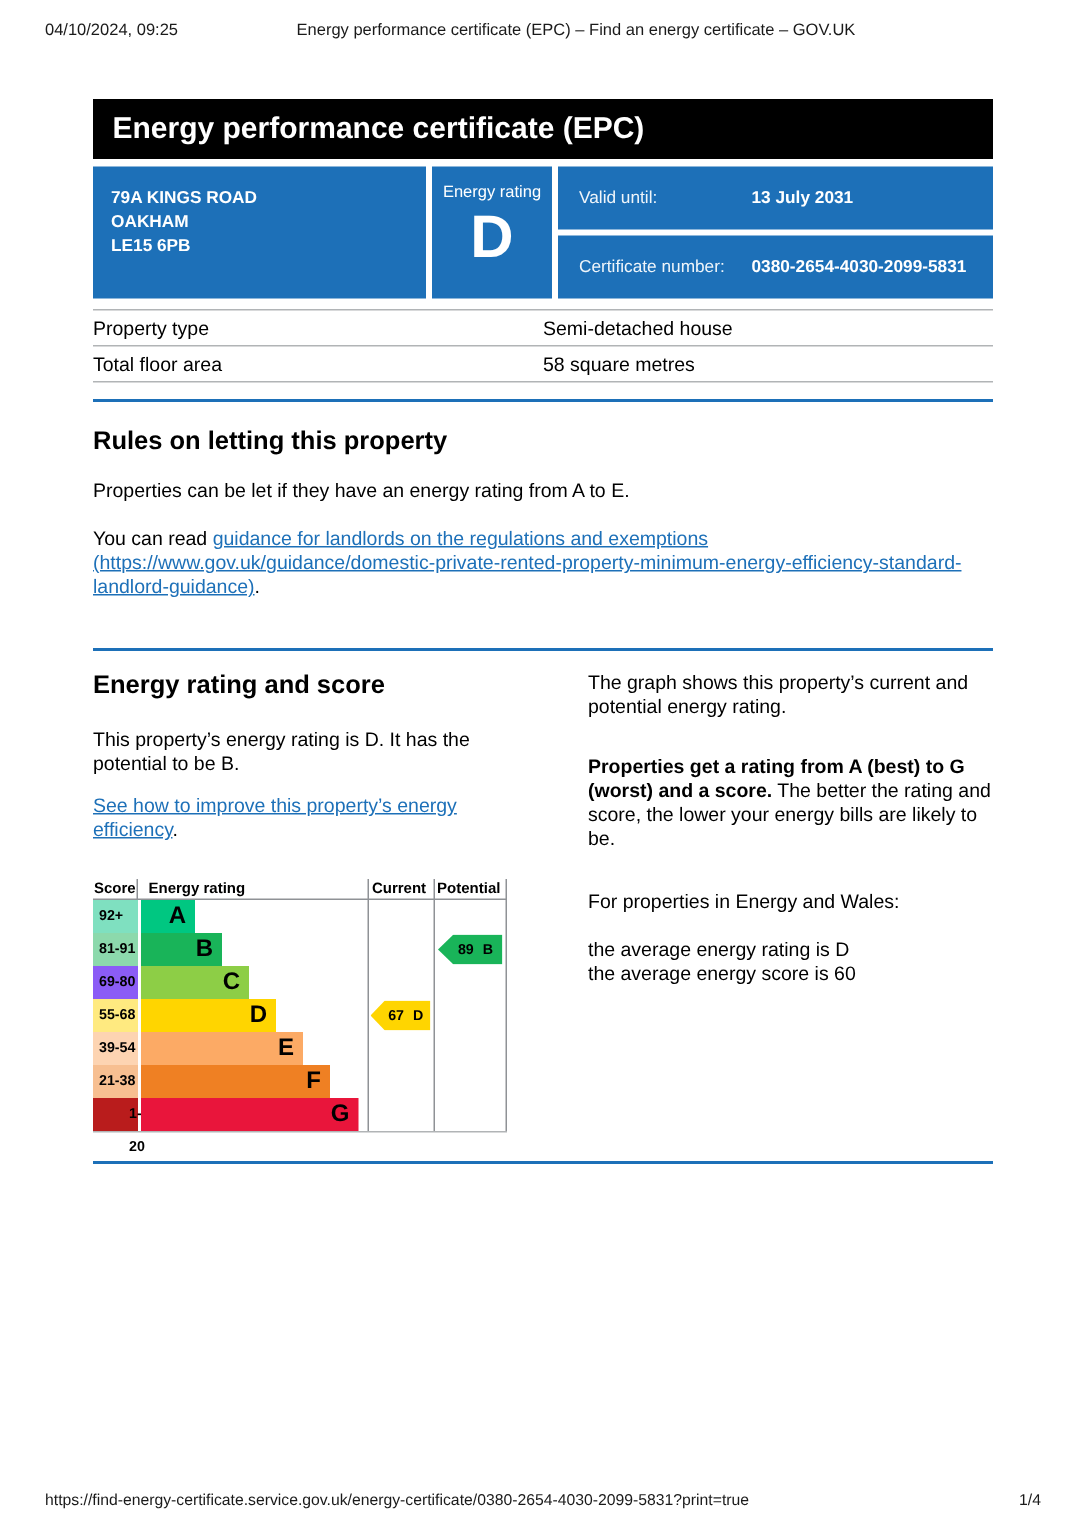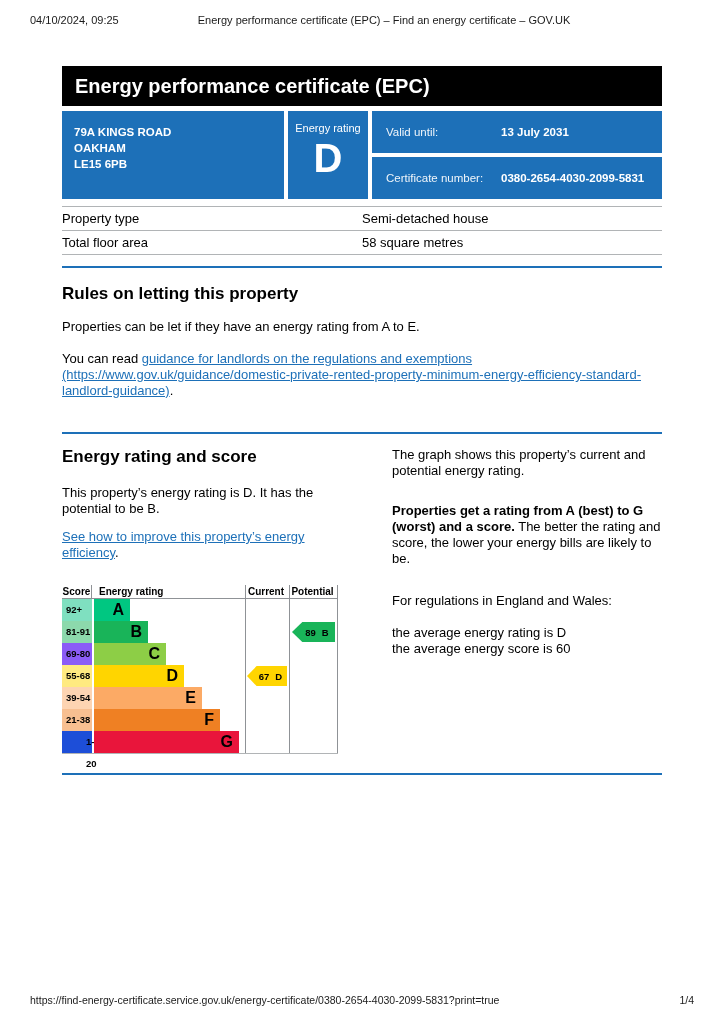--- a/index.html
+++ b/index.html
@@ -206,38 +206,38 @@
               </div>
               <div class="epc-row">
                 <div class="epc-score" style="background: rgb(247, 191, 145);">21-38</div>
                 <div class="epc-barzone">
                   <div class="epc-bar" style="background: rgb(239, 128, 35); width: 126px;">F</div>
                 </div>
                 <div class="epc-cur"></div>
                 <div class="epc-pot"></div>
               </div>
               <div class="epc-row">
-                <div class="epc-score" style="background: #1d4ed8; padding-left: 24px;">1-20</div>
+                <div class="epc-score" style="background: #b91c1c; padding-left: 24px;">1-20</div>
                 <div class="epc-barzone">
                   <div class="epc-bar" style="background: rgb(233, 21, 59); width: 145px;">G</div>
                 </div>
                 <div class="epc-cur"></div>
                 <div class="epc-pot"></div>
               </div>
             </div>
           <div class="epc-vline vline-1"></div>
           <div class="epc-vline vline-2"></div>
           <div class="epc-vline vline-3"></div>
         </div>
       </div>
 
       <div class="col-right">
         <p class="rp1">The graph shows this property’s current and potential energy rating.</p>
         <p class="rp2"><b>Properties get a rating from A (best) to G (worst) and a score.</b><span> The better the rating and score, the lower your energy bills are likely to be.</span></p>
-        <p class="rp3">For regulations in England and Wales:</p>
+        <p class="rp3">For properties in Energy and Wales:</p>
         <p class="rp4">
           <span>the average energy rating is D</span><br>
           <span>the average energy score is 60</span>
         </p>
       </div>
     </div>
 
     <hr class="rule rule-3">
 
   </div>

